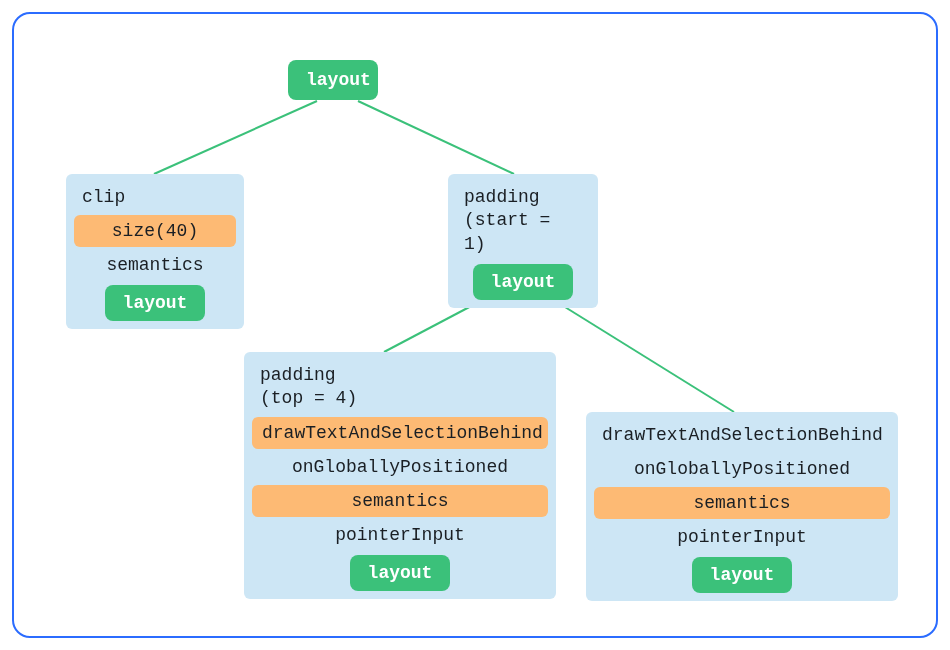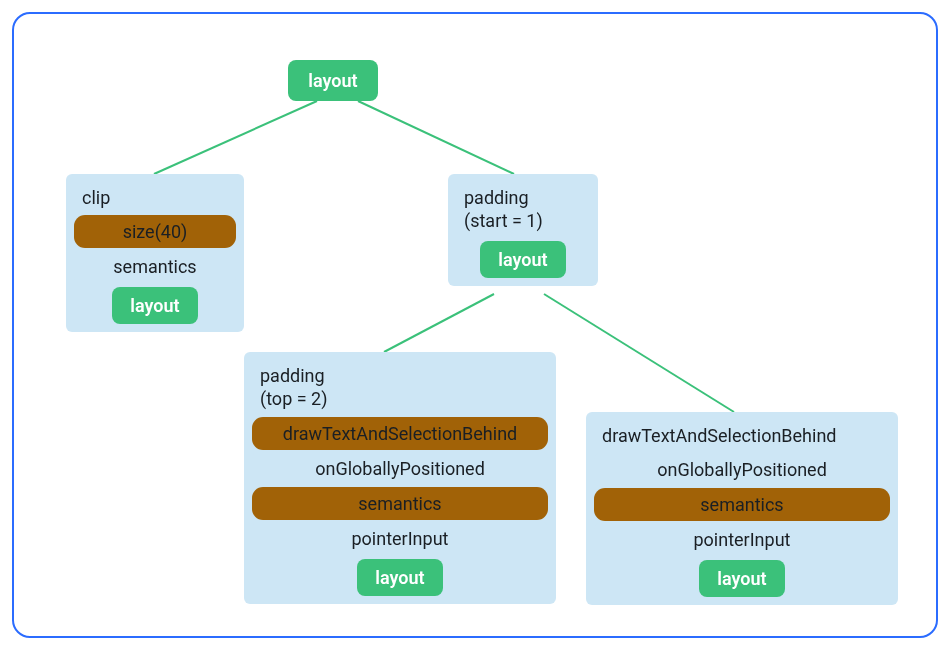--- a/index.html
+++ b/index.html
@@ -9,20 +9,21 @@
     padding: 12px;
   }
   .frame {
     position: relative;
     width: 926px;
     height: 626px;
     border: 2px solid #2b6cff;
     border-radius: 18px;
     background: #fff;
     overflow: hidden;
+    font-family: Liberation Mono, monospace;
   }
   .node {
     position: absolute;
   }
   .green-pill {
     background: #3bc17a;
     color: #fff;
     font-weight: 600;
     font-size: 18px;
     border-radius: 8px;
@@ -35,21 +36,21 @@
     padding: 6px;
   }
   .cell {
     text-align: center;
     font-size: 18px;
     color: #1a1f24;
     padding: 6px 10px;
     border-radius: 6px;
     margin: 2px;
   }
-  .cell.b1 { background: #a16207; border-radius: 11px; }
+  .cell.b1 { background: #fdba74; }
   .cell.b0 { background: #cde6f5; }
   .header {
     font-size: 18px;
     color: #1a1f24;
     padding: 6px 10px 4px 10px;
     line-height: 1.3;
   }
   .inner-green {
     background: #3bc17a;
     color: #fff;
@@ -98,21 +99,21 @@
     <div class="header">
       <span>padding</span><br>
       <span>(start = 1)</span>
     </div>
     <div class="inner-green">layout</div>
   </div>
 
   <div class="node stack" style="left:230px; top:338px; width:312px;">
     <div class="header">
       <span>padding</span><br>
-      <span>(top = 2)</span>
+      <span>(top = 4)</span>
     </div>
     <div class="cell b1">drawTextAndSelectionBehind</div>
     <div class="cell b0">onGloballyPositioned</div>
     <div class="cell b1">semantics</div>
     <div class="cell b0">pointerInput</div>
     <div class="inner-green">layout</div>
   </div>
 
   <div class="node stack" style="left:572px; top:398px; width:312px;">
     <div class="header">drawTextAndSelectionBehind</div>

